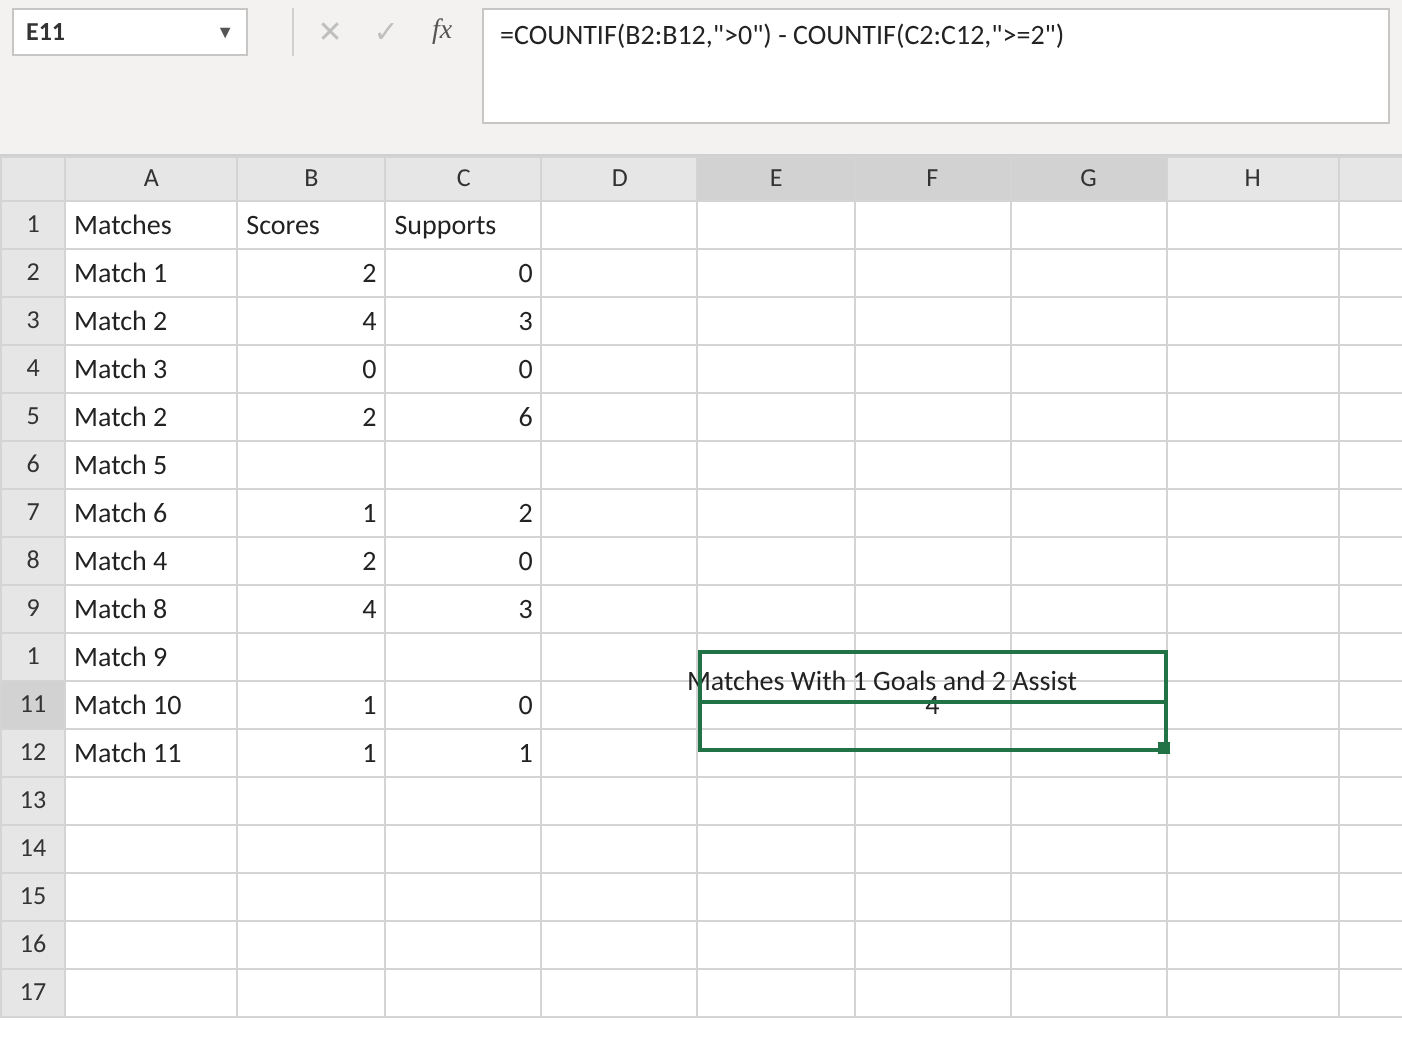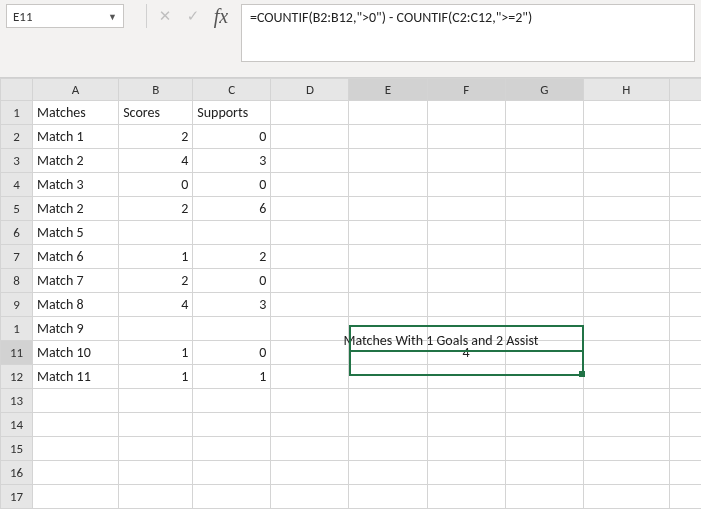--- a/index.html
+++ b/index.html
@@ -25,21 +25,21 @@
     width: 118px;
     height: 24px;
     background: #fff;
     border: 1px solid #c8c6c4;
     display: flex;
     align-items: center;
     padding: 0 6px;
     font-size: 13px;
     color: #333;
   }
-  .name-box-text { flex: 1; }
+  .name-box-text { flex: 1; font-weight: bold; }
   .name-box-caret {
     font-size: 9px;
     color: #555;
     cursor: pointer;
   }
   .fb-gap { width: 18px; }
   .fb-divider {
     width: 1px;
     height: 24px;
     background: #d0d0d0;
@@ -52,21 +52,21 @@
     align-items: center;
     justify-content: center;
     color: #bfbfbf;
     font-size: 15px;
     cursor: pointer;
   }
   .fb-btn.fx {
     font-style: italic;
     font-family: 'Times New Roman', serif;
     color: #555;
-    font-size: 20px;
+    font-size: 14px;
   }
   .formula-input {
     flex: 1;
     background: #fff;
     border: 1px solid #c8c6c4;
     height: 58px;
     padding: 4px 8px;
     font-size: 14px;
     color: #222;
     margin-left: 6px;
@@ -290,21 +290,21 @@
         <td class="num">2</td>
         <td></td>
           <td></td>
           <td></td>
           <td></td>
           <td></td>
           <td></td>
       </tr>
       <tr>
         <td class="rowhdr">8</td>
-        <td class="txt">Match 7</td>
+        <td class="txt">Match 4</td>
         <td class="num">2</td>
         <td class="num">0</td>
         <td></td>
           <td></td>
           <td></td>
           <td></td>
           <td></td>
           <td></td>
       </tr>
       <tr>

